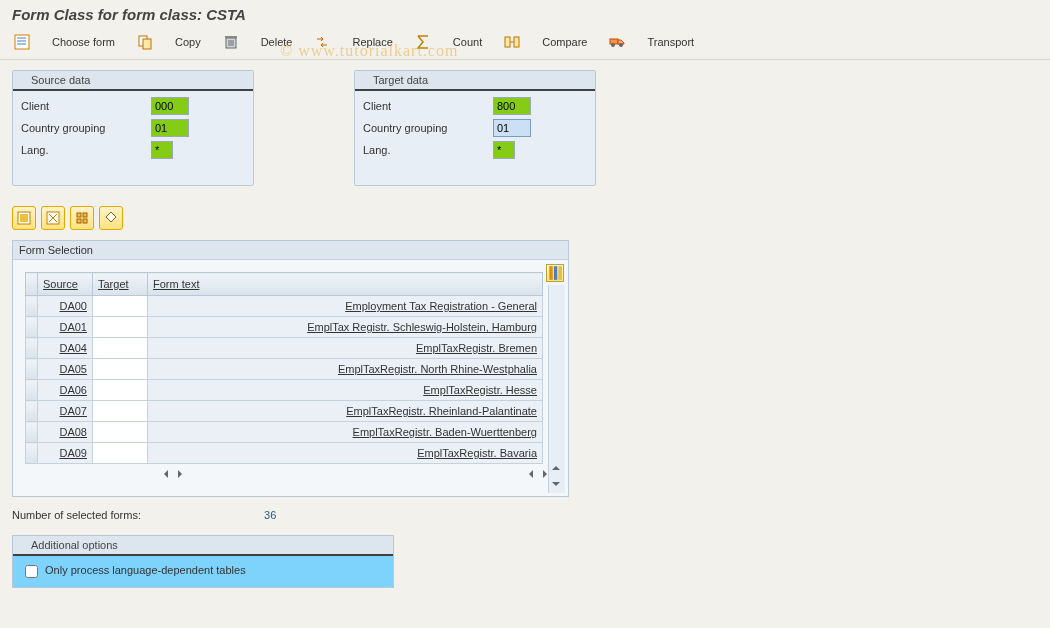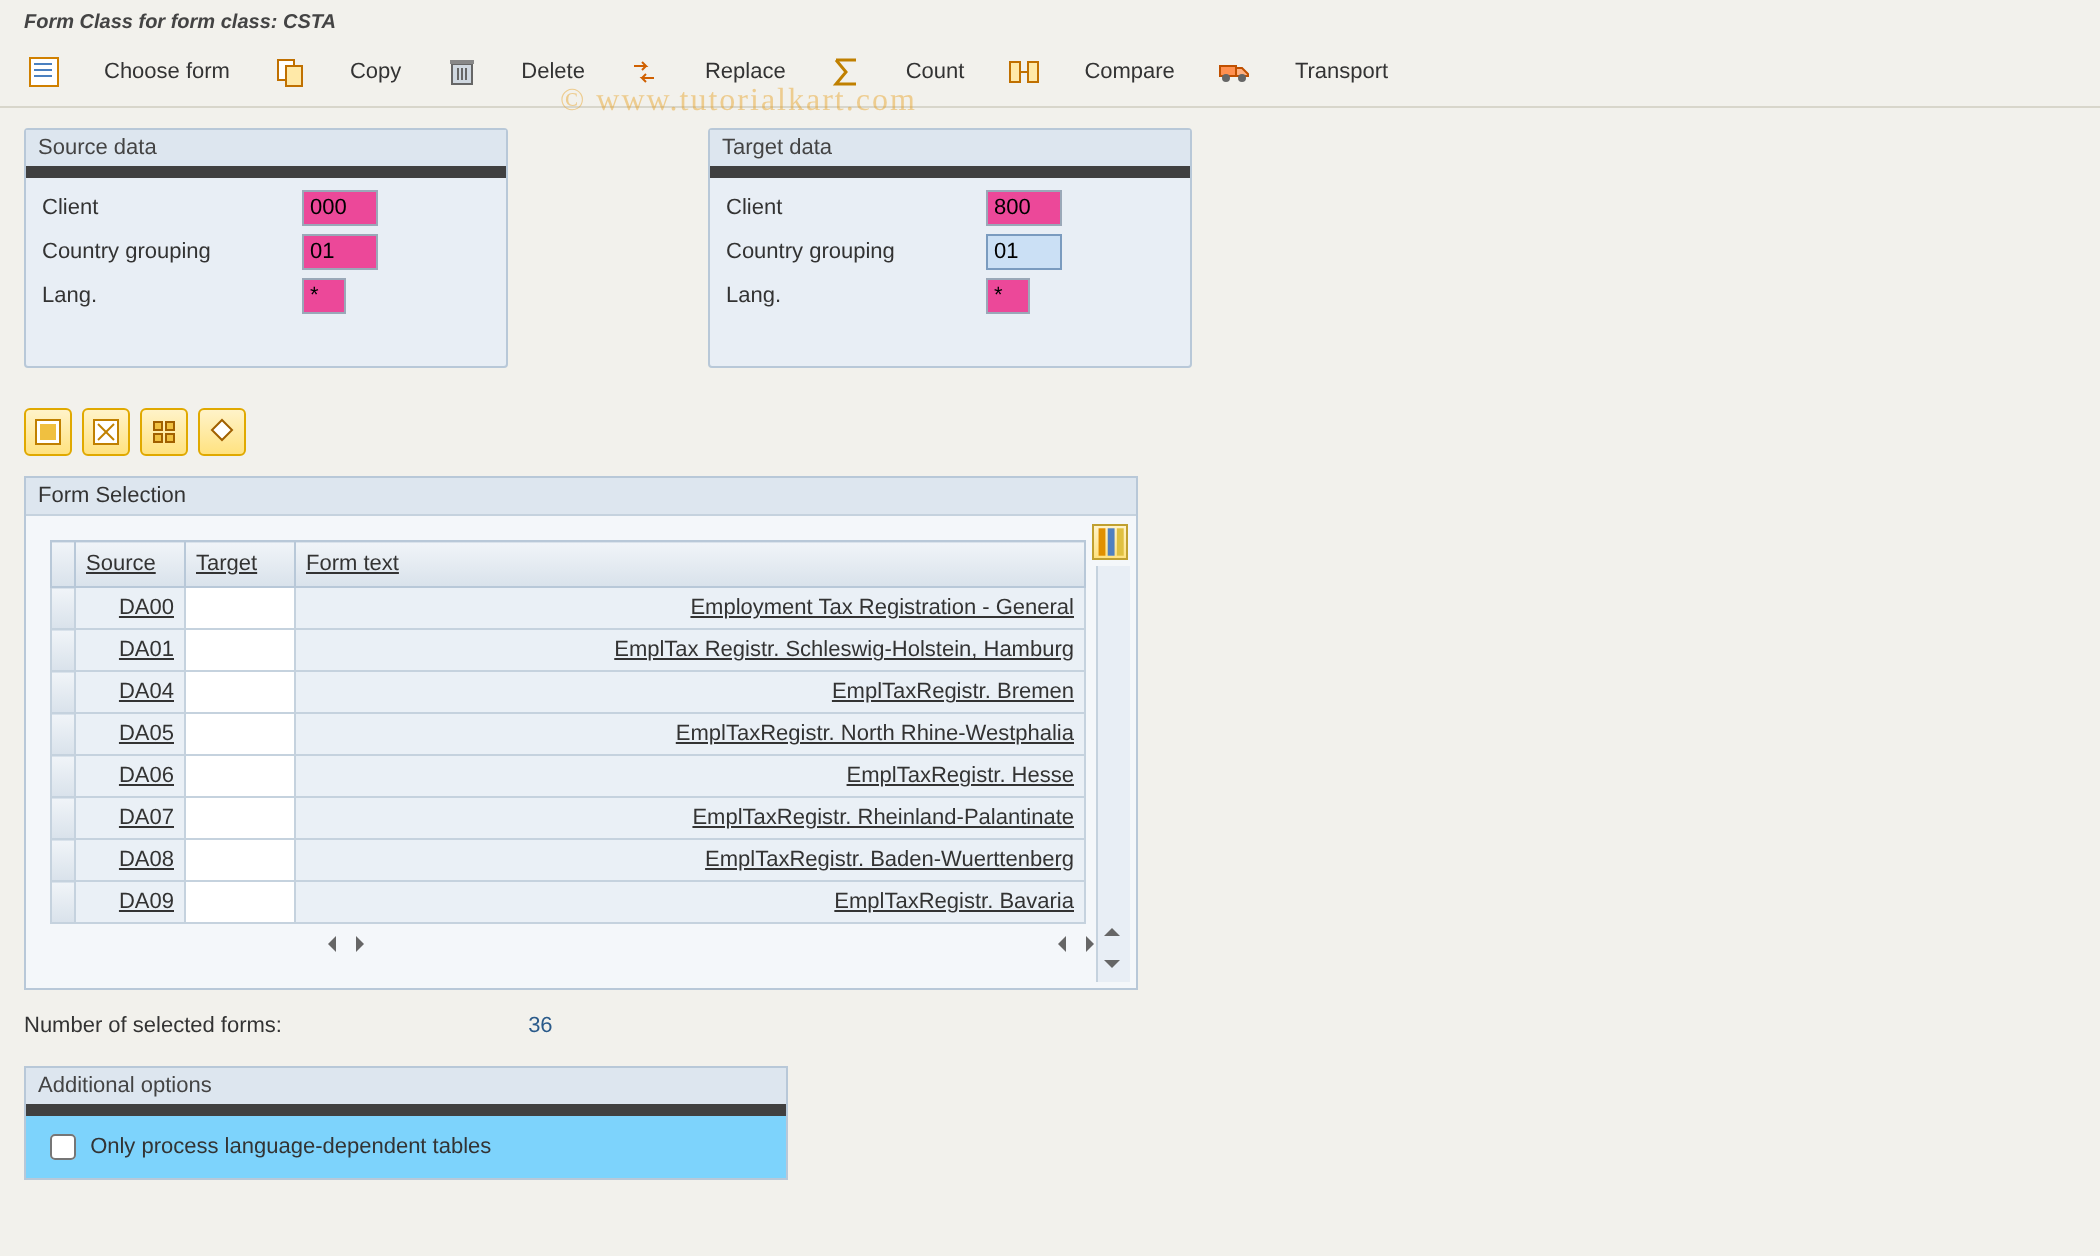--- a/index.html
+++ b/index.html
@@ -1,29 +1,29 @@
 <!DOCTYPE html>
 <html><head>
 <meta charset="utf-8">
 <style>
   html,body{margin:0;padding:0;font-family:Arial,Helvetica,sans-serif;font-size:11px;color:#333;background:#f2f1ec;}
   body{width:1050px;height:628px;box-sizing:border-box;position:relative;}
   .header{padding:6px 12px 4px 12px;}
-  .title{font-size:10px;font-weight:bold;font-style:italic;color:#444;}
+  .title{font-size:15px;font-weight:bold;font-style:italic;color:#444;}
   .toolbar{display:flex;align-items:center;gap:14px;padding:4px 10px 6px 10px;border-bottom:1px solid #d8d6cb;}
   .tool-btn{display:flex;align-items:center;gap:22px;padding:2px 3px;border:1px solid transparent;border-radius:2px;cursor:pointer;}
   .tool-icon{width:16px;height:16px;display:inline-block;}
   .content{padding:10px 12px;}
   .panels-row{display:flex;gap:100px;}
   .group-box{border:1px solid #b8c8d8;background:#e8eef5;border-radius:2px;width:240px;}
-  .group-title{background:#dde6ef;border-bottom:6px solid #404040;padding:3px 6px;font-size:11px;color:#444;}
+  .group-title{background:#dde6ef;border-bottom:2px solid #404040;padding:3px 18px;font-size:11px;color:#444;}
   .group-body{padding:6px 8px 8px 8px;}
   .field-row{display:flex;align-items:center;margin-bottom:4px;}
   .field-label{flex:0 0 130px;}
-  .text-input{width:30px;height:16px;border:1px solid #9aa8b8;background:#ec4899;font-size:11px;padding:0 3px;box-sizing:content-box;}
+  .text-input{width:30px;height:16px;border:1px solid #9aa8b8;background:#84cc16;font-size:11px;padding:0 3px;box-sizing:content-box;}
   .text-input.highlight{background:#cbe0f5;border-color:#7a9bbf;}
   .mini-toolbar{display:flex;gap:5px;margin:20px 0 10px 0;}
   .mini-btn{width:22px;height:22px;border:1px solid #e0a900;border-radius:3px;background:linear-gradient(#fff3c9,#ffe280);cursor:pointer;display:flex;align-items:center;justify-content:center;}
   .mini-btn svg{width:14px;height:14px;}
   
   .table-group{border:1px solid #b8c8d8;width:555px;background:#f4f7fa;}
   .table-title{background:#dde6ef;border-bottom:1px solid #c5d2de;padding:3px 6px;}
   .table-wrap{padding:12px;position:relative;text-decoration:underline;}
   .grid{border-collapse:collapse;width:518px;table-layout:fixed;}
   .grid th{background:linear-gradient(#f0f4f8,#d9e2eb);border:1px solid #b8c8d8;padding:3px 5px;text-align:left;font-weight:normal;color:#333;height:16px;}

